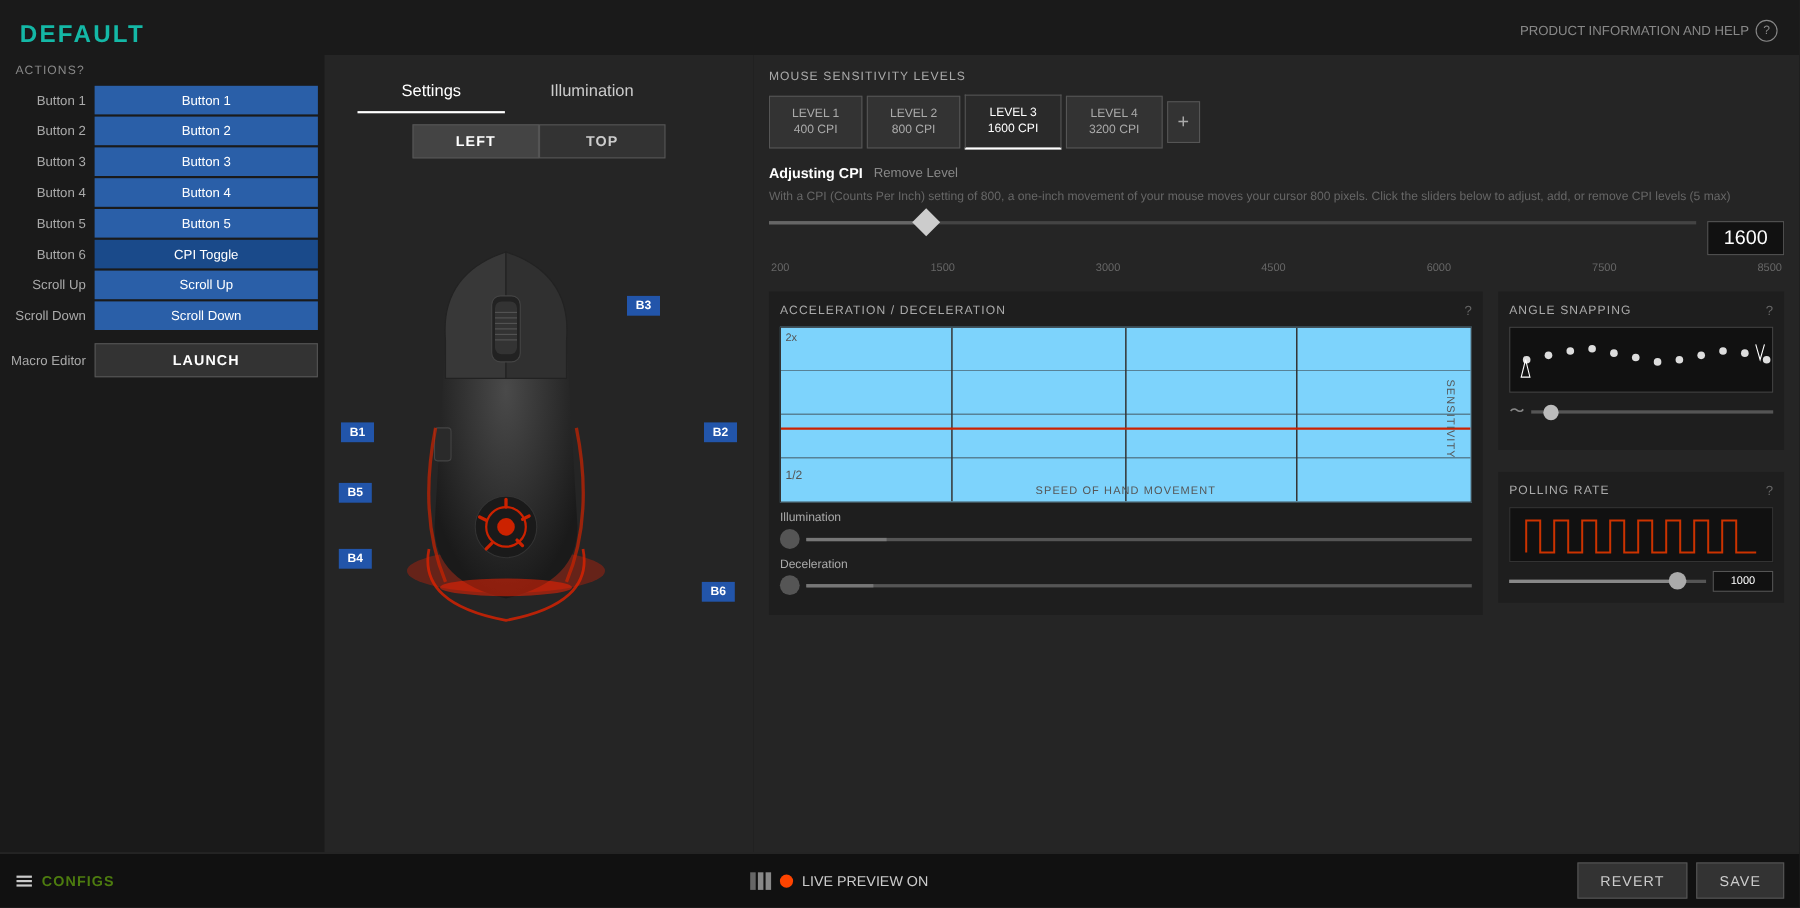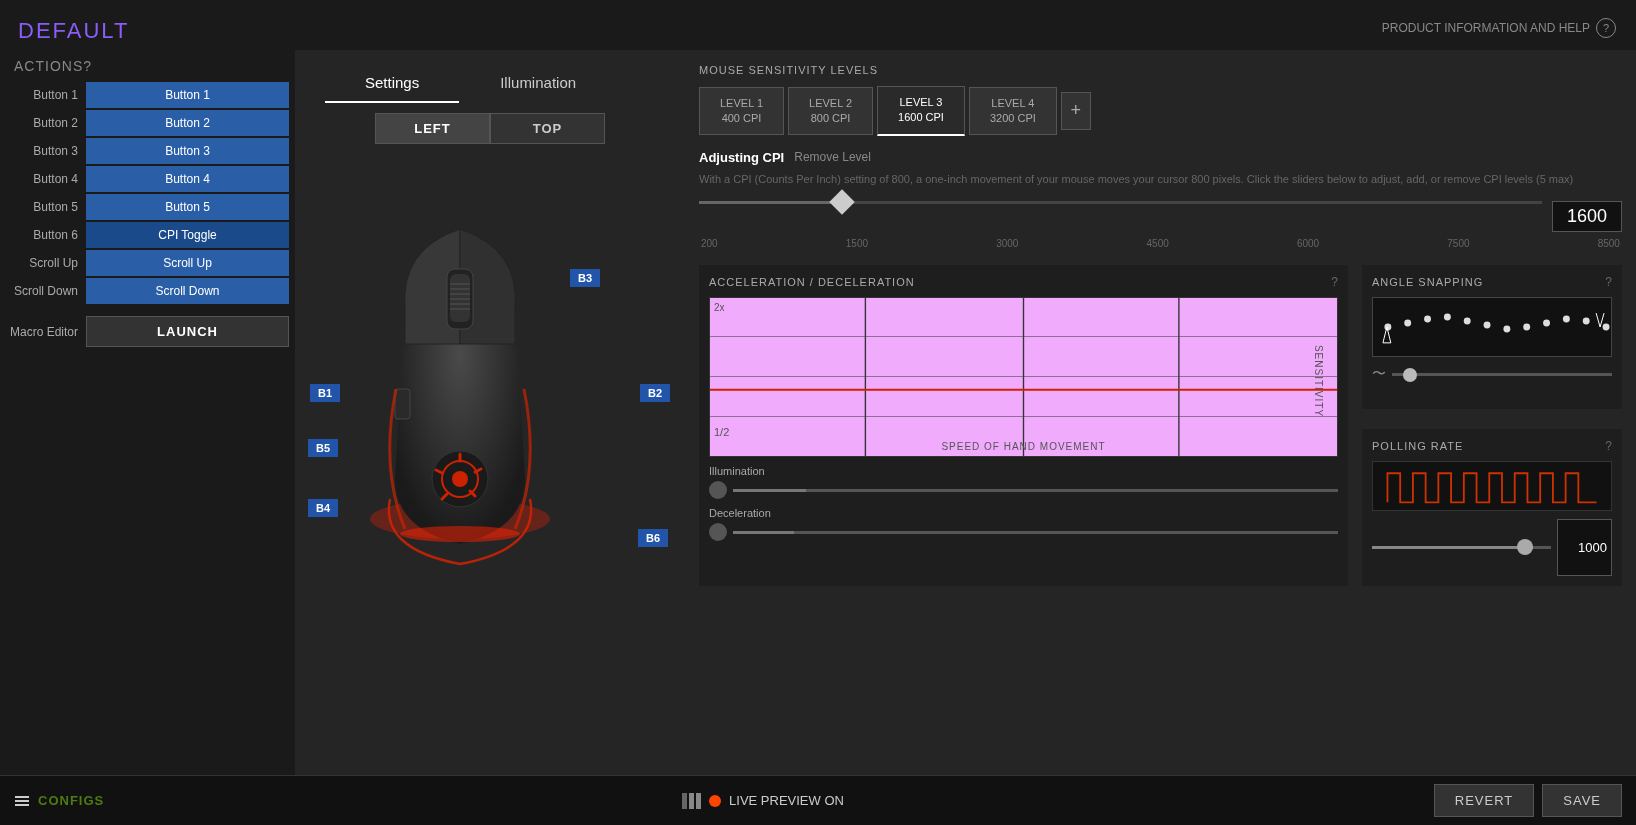--- a/index.html
+++ b/index.html
@@ -13,22 +13,22 @@
       overflow: hidden;
       position: relative;
     }
 
     
     .header {
       position: absolute;
       top: 18px;
       left: 18px;
       font-size: 22px;
-      font-weight: normal;
-      color: #8b5cf6;
+      font-weight: bold;
+      color: #14b8a6;
       letter-spacing: 2px;
     }
     .product-info {
       position: absolute;
       top: 18px;
       right: 20px;
       color: #888;
       font-size: 12px;
       display: flex;
       align-items: center;
@@ -54,21 +54,21 @@
       left: 0;
       width: 295px;
       bottom: 50px;
       background: #1a1a1a;
     }
     .actions-header {
       display: flex;
       align-items: center;
       padding: 8px 14px;
       color: #888;
-      font-size: 14px;
+      font-size: 11px;
       letter-spacing: 1px;
     }
     .actions-header .help-q {
       color: #888;
       cursor: pointer;
     }
     .button-row {
       display: flex;
       align-items: center;
       margin-bottom: 2px;
@@ -349,21 +349,21 @@
     .panel-help {
       color: #666;
       cursor: pointer;
       font-size: 12px;
     }
 
     
     .chart-container {
       position: relative;
       height: 160px;
-      background: #f0abfc;
+      background: #7dd3fc;
       border: 1px solid #333;
       margin-bottom: 8px;
       overflow: hidden;
     }
     .chart-y-label {
       position: absolute;
       top: 4px;
       left: 4px;
       color: #555;
       font-size: 10px;
@@ -466,23 +466,23 @@
     .polling-slider-row {
       display: flex;
       align-items: center;
       gap: 6px;
     }
     .polling-value-box {
       width: 55px;
       background: #111;
       border: 1px solid #555;
       color: #fff;
-      font-size: 13px;
+      font-size: 10px;
       text-align: center;
-      padding: 20px;
+      padding: 3px;
     }
 
     
     .bottom-bar {
       position: absolute;
       bottom: 0;
       left: 0;
       right: 0;
       height: 50px;
       background: #111;

